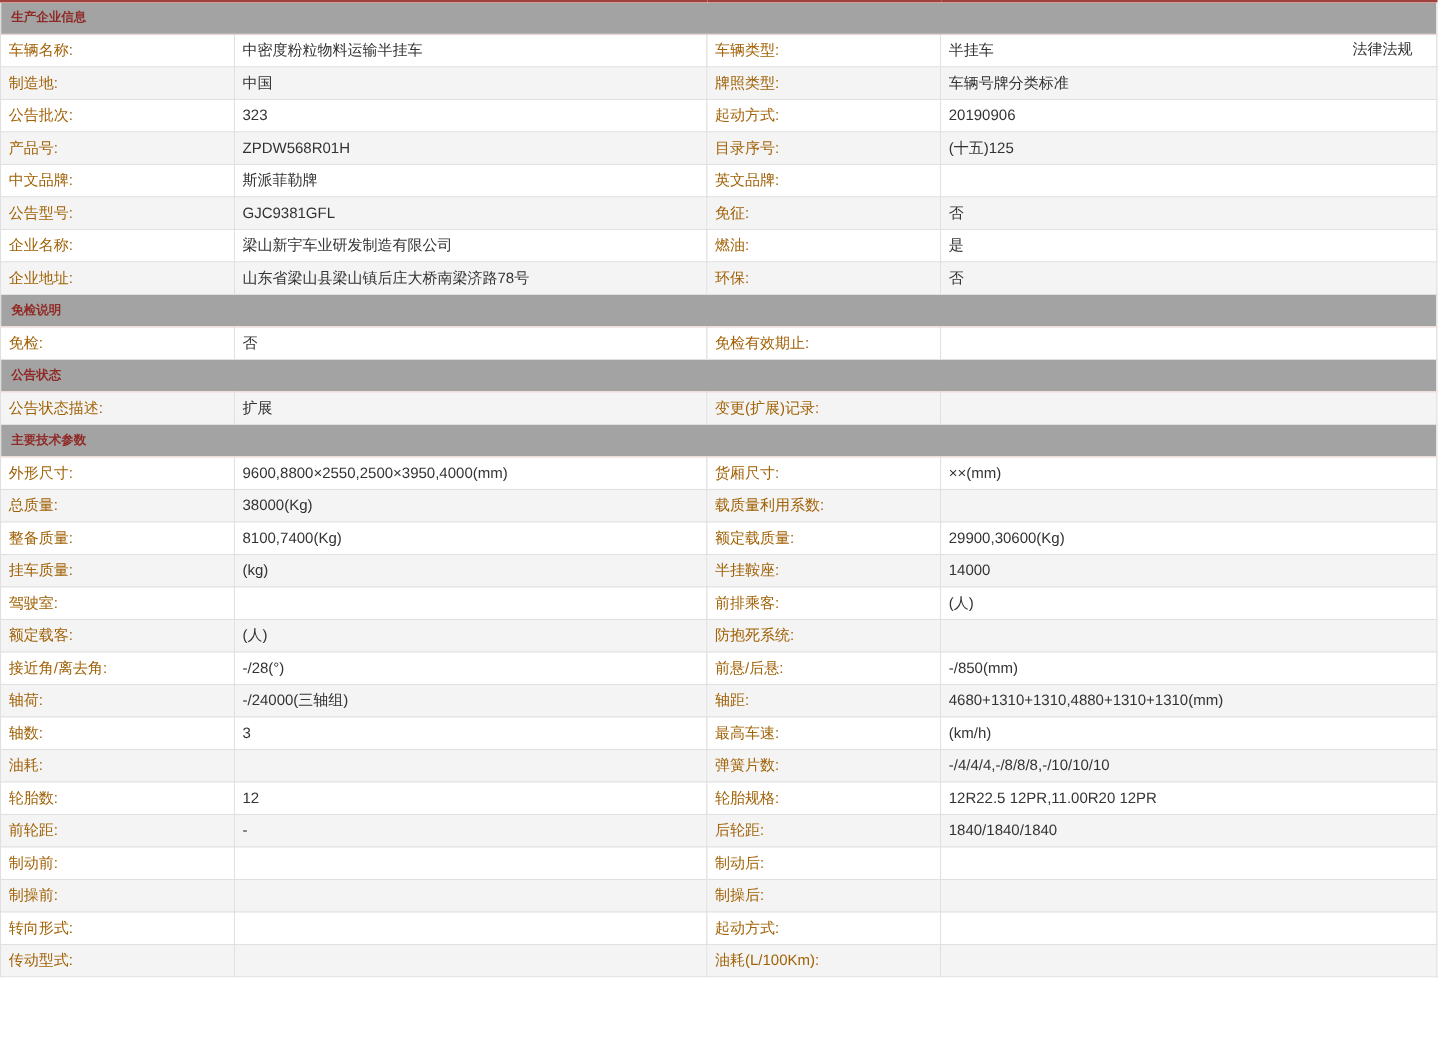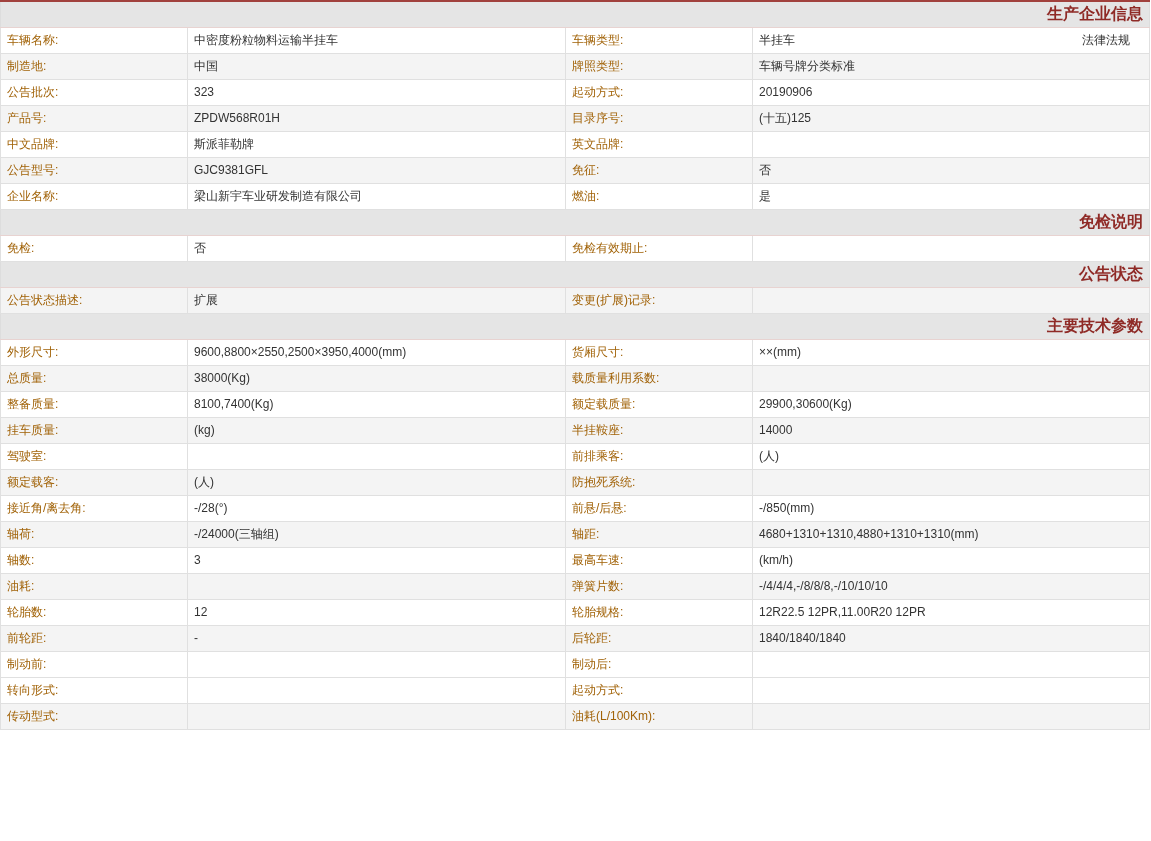--- a/index.html
+++ b/index.html
@@ -29,29 +29,28 @@
     white-space: nowrap;
     vertical-align: middle;
     background: #ffffff;
     position: relative;
   }
   #info-table tr.stripe td {
     background: #f4f4f4;
     margin-left: 18px;
   }
   #info-table tr.section td {
-    background: #e5e5e5;
+    background: #a3a3a3;
     color: #8f2a26;
     font-weight: bold;
-    font-size: 16px;
+    font-size: 10px;
     padding-left: 8px;
     border-left: none;
     border-right: none;
     border-color: #e8d3d1;
-    text-align: right;
   }
   #info-table td.label { color: #a16207; }
   #info-table td.value { color: #333333; }
   .extra-link {
     position: absolute;
     right: 19px;
     top: 50%;
     transform: translateY(-50%);
     color: #333333;
     text-decoration: none;
@@ -107,20 +106,26 @@
         <td class="value"><span>GJC9381GFL</span></td>
         <td class="label"><span>免征:</span></td>
         <td class="value"><span>否</span></td>
       </tr>
       <tr>
         <td class="label"><span>企业名称:</span></td>
         <td class="value"><span>梁山新宇车业研发制造有限公司</span></td>
         <td class="label"><span>燃油:</span></td>
         <td class="value"><span>是</span></td>
       </tr>
+      <tr class="stripe">
+        <td class="label"><span>企业地址:</span></td>
+        <td class="value"><span>山东省梁山县梁山镇后庄大桥南梁济路78号</span></td>
+        <td class="label"><span>环保:</span></td>
+        <td class="value"><span>否</span></td>
+      </tr>
       <tr class="section">
         <td colspan="4">免检说明</td>
       </tr>
       <tr>
         <td class="label"><span>免检:</span></td>
         <td class="value"><span>否</span></td>
         <td class="label"><span>免检有效期止:</span></td>
         <td class="value"><span></span></td>
       </tr>
       <tr class="section">
@@ -206,20 +211,26 @@
         <td class="value"><span>-</span></td>
         <td class="label"><span>后轮距:</span></td>
         <td class="value"><span>1840/1840/1840</span></td>
       </tr>
       <tr>
         <td class="label"><span>制动前:</span></td>
         <td class="value"><span></span></td>
         <td class="label"><span>制动后:</span></td>
         <td class="value"><span></span></td>
       </tr>
+      <tr class="stripe">
+        <td class="label"><span>制操前:</span></td>
+        <td class="value"><span></span></td>
+        <td class="label"><span>制操后:</span></td>
+        <td class="value"><span></span></td>
+      </tr>
       <tr>
         <td class="label"><span>转向形式:</span></td>
         <td class="value"><span></span></td>
         <td class="label"><span>起动方式:</span></td>
         <td class="value"><span></span></td>
       </tr>
       <tr class="stripe">
         <td class="label"><span>传动型式:</span></td>
         <td class="value"><span></span></td>
         <td class="label"><span>油耗(L/100Km):</span></td>

